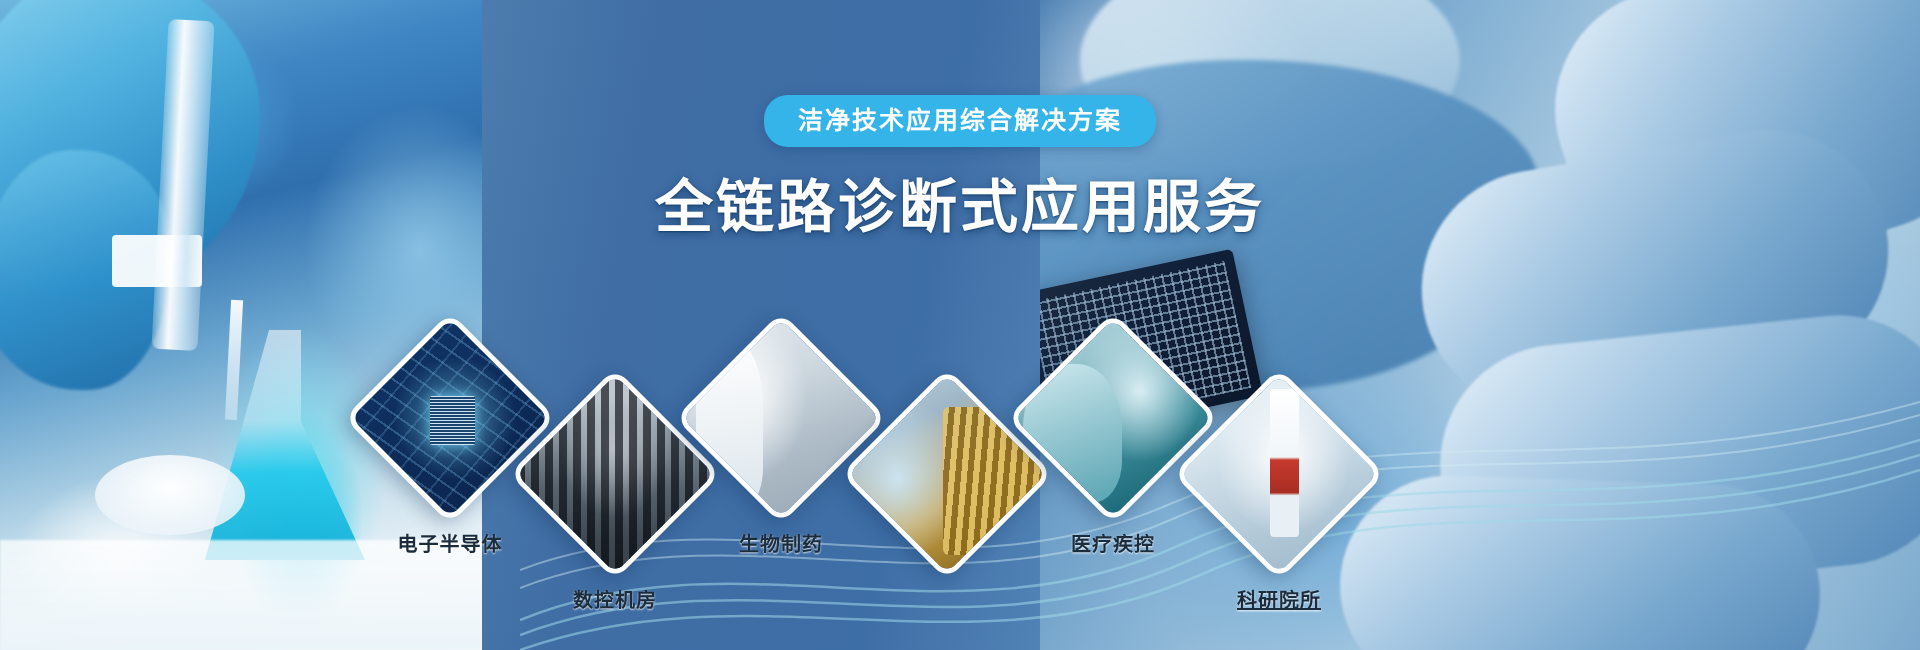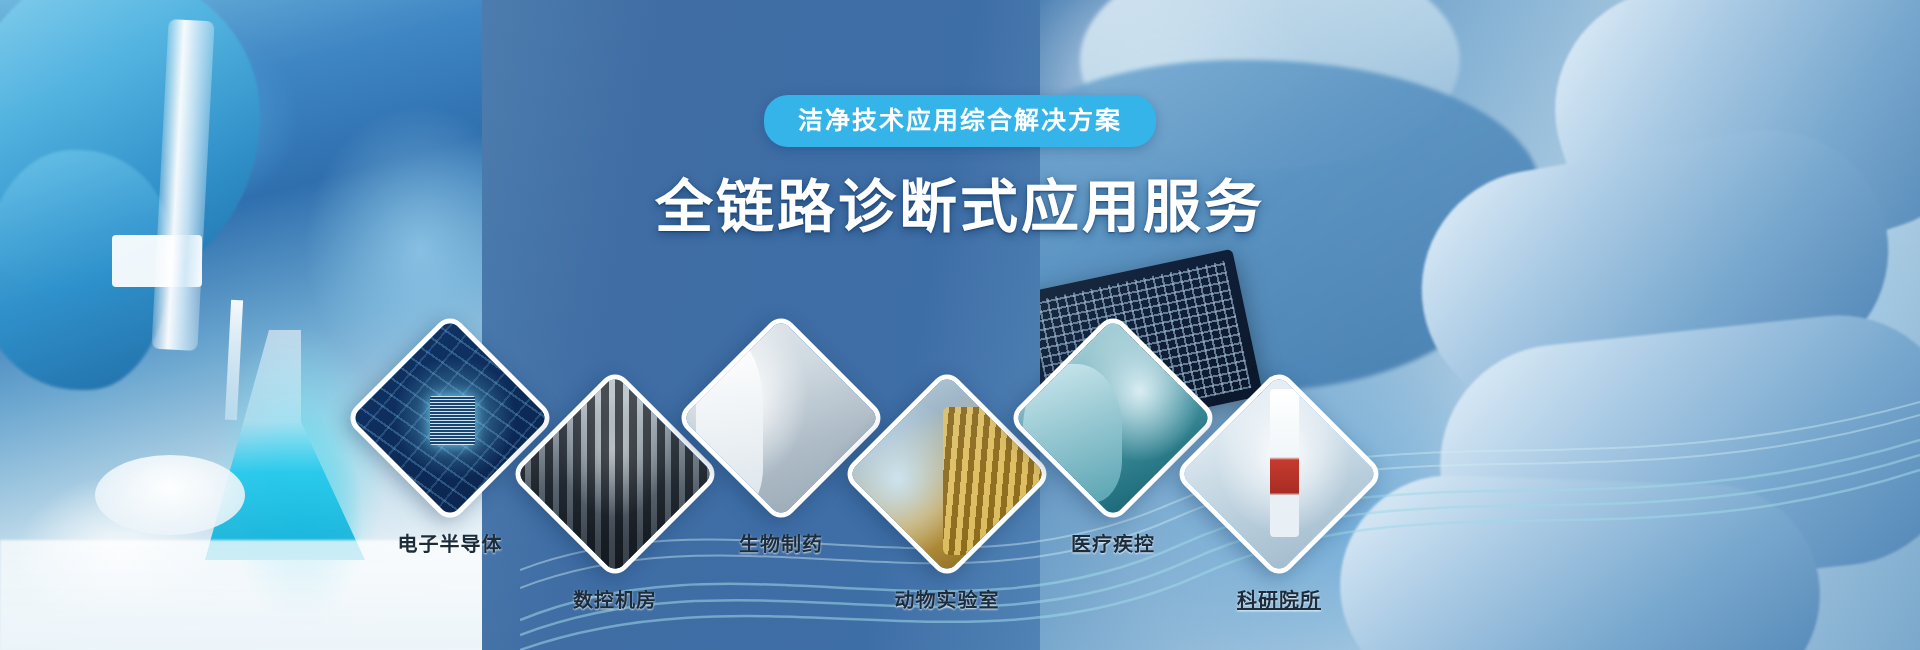--- a/index.html
+++ b/index.html
@@ -201,21 +201,20 @@
     <div class="card-label" style="left:505px;top:560px;text-align:center;">数控机房</div>
 
     <div class="card" style="left:706px;top:343px;">
       <div class="img img-pharma"></div>
     </div>
     <div class="card-label" style="left:671px;top:504px;font-family:Liberation Mono, monospace;">生物制药</div>
 
     <div class="card" style="left:872px;top:399px;">
       <div class="img img-animal"></div>
     </div>
-    <div class="card-label" style="left:837px;top:560px;">动物实验室</div>
 
     <div class="card" style="left:1038px;top:343px;">
       <div class="img img-medical"></div>
     </div>
     <div class="card-label" style="left:1003px;top:504px;">医疗疾控</div>
 
     <div class="card" style="left:1204px;top:399px;">
       <div class="img img-research"></div>
     </div>
     <div class="card-label" style="left:1169px;top:560px;text-decoration:underline;">科研院所</div>

